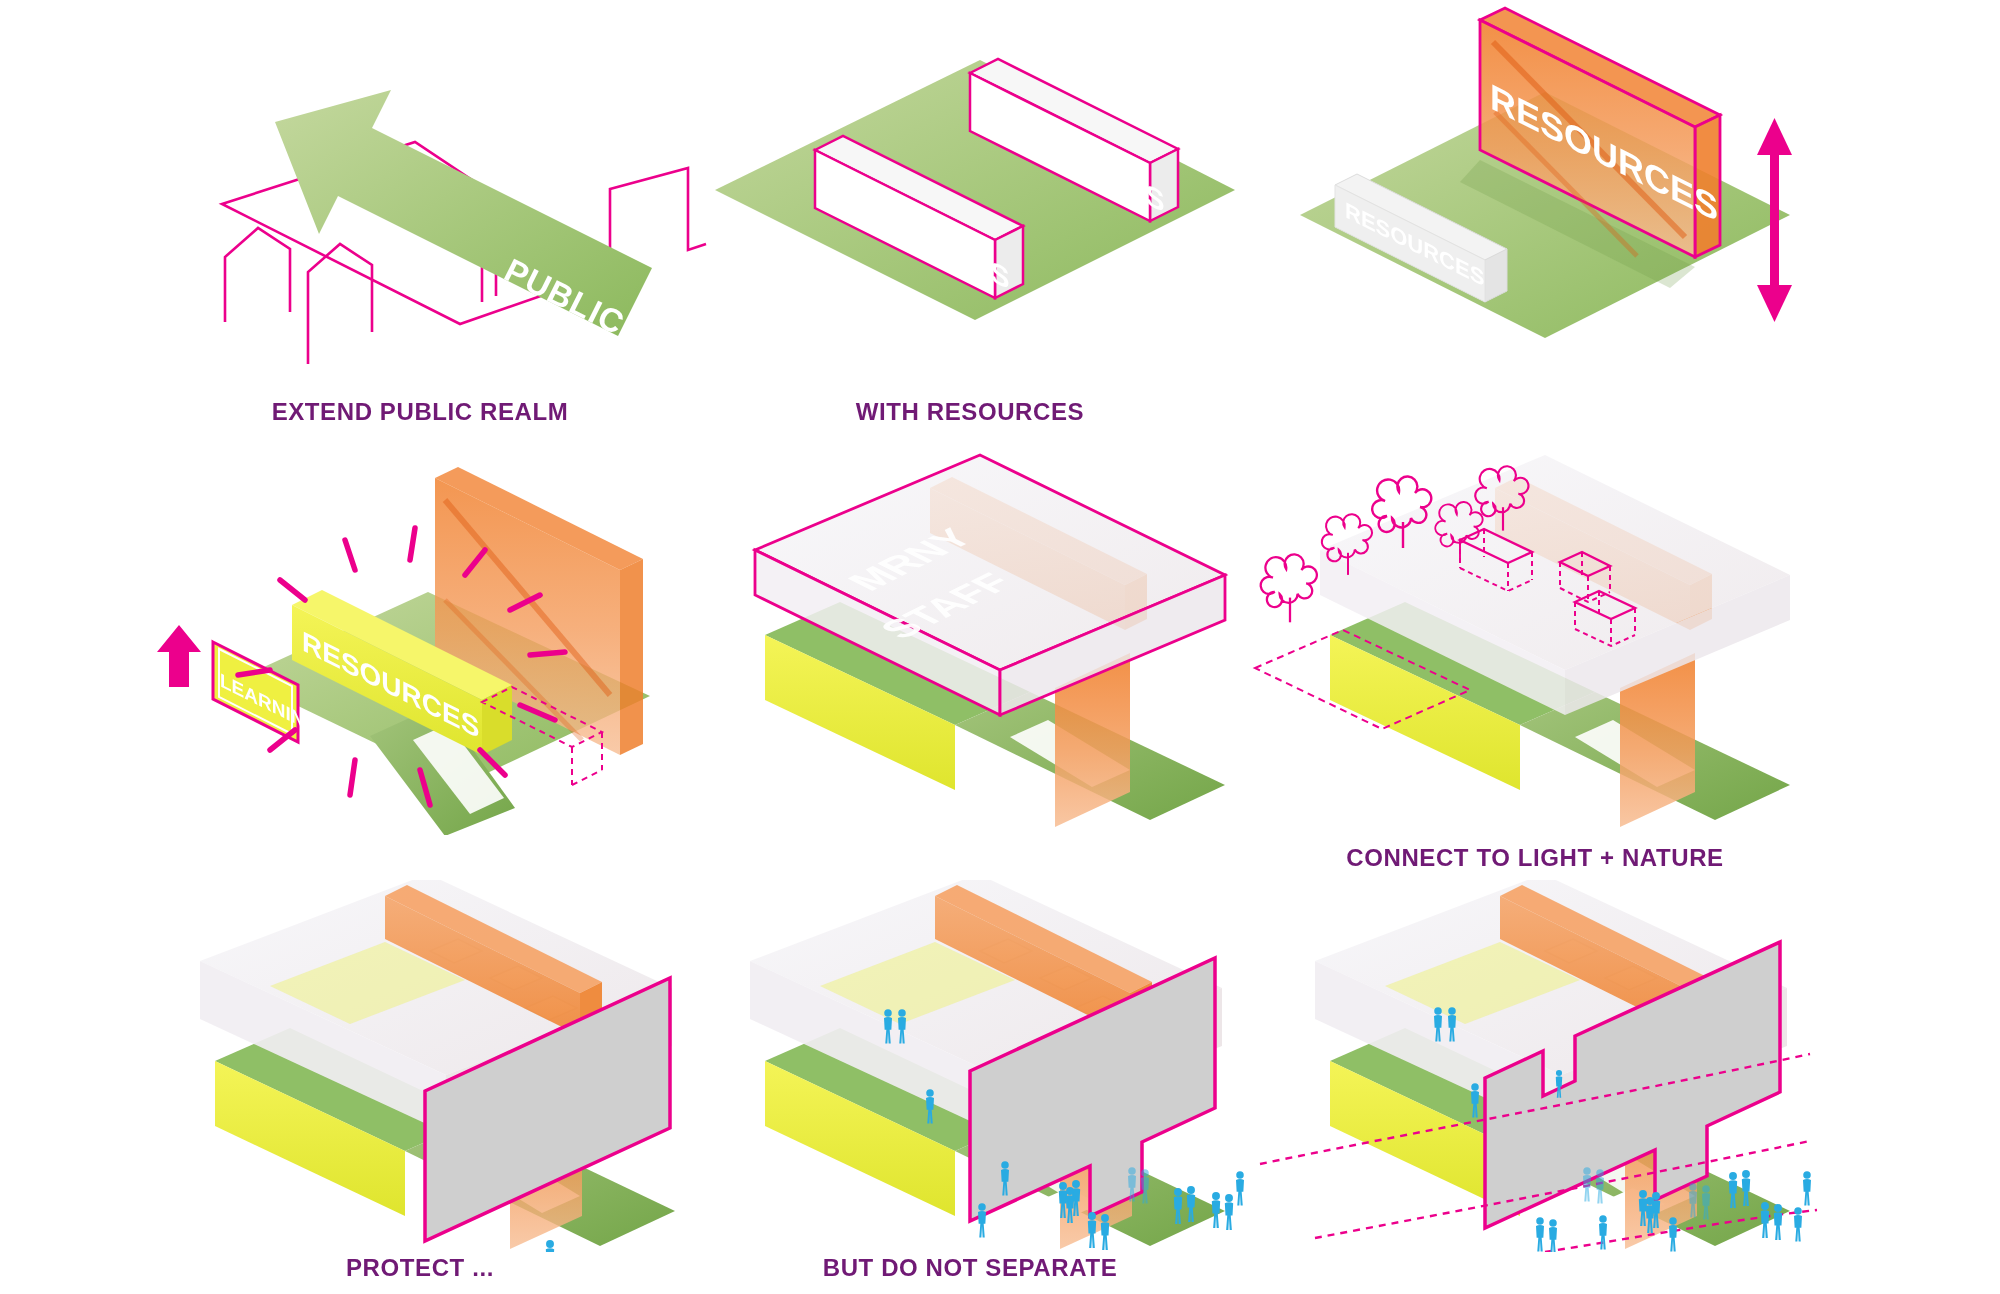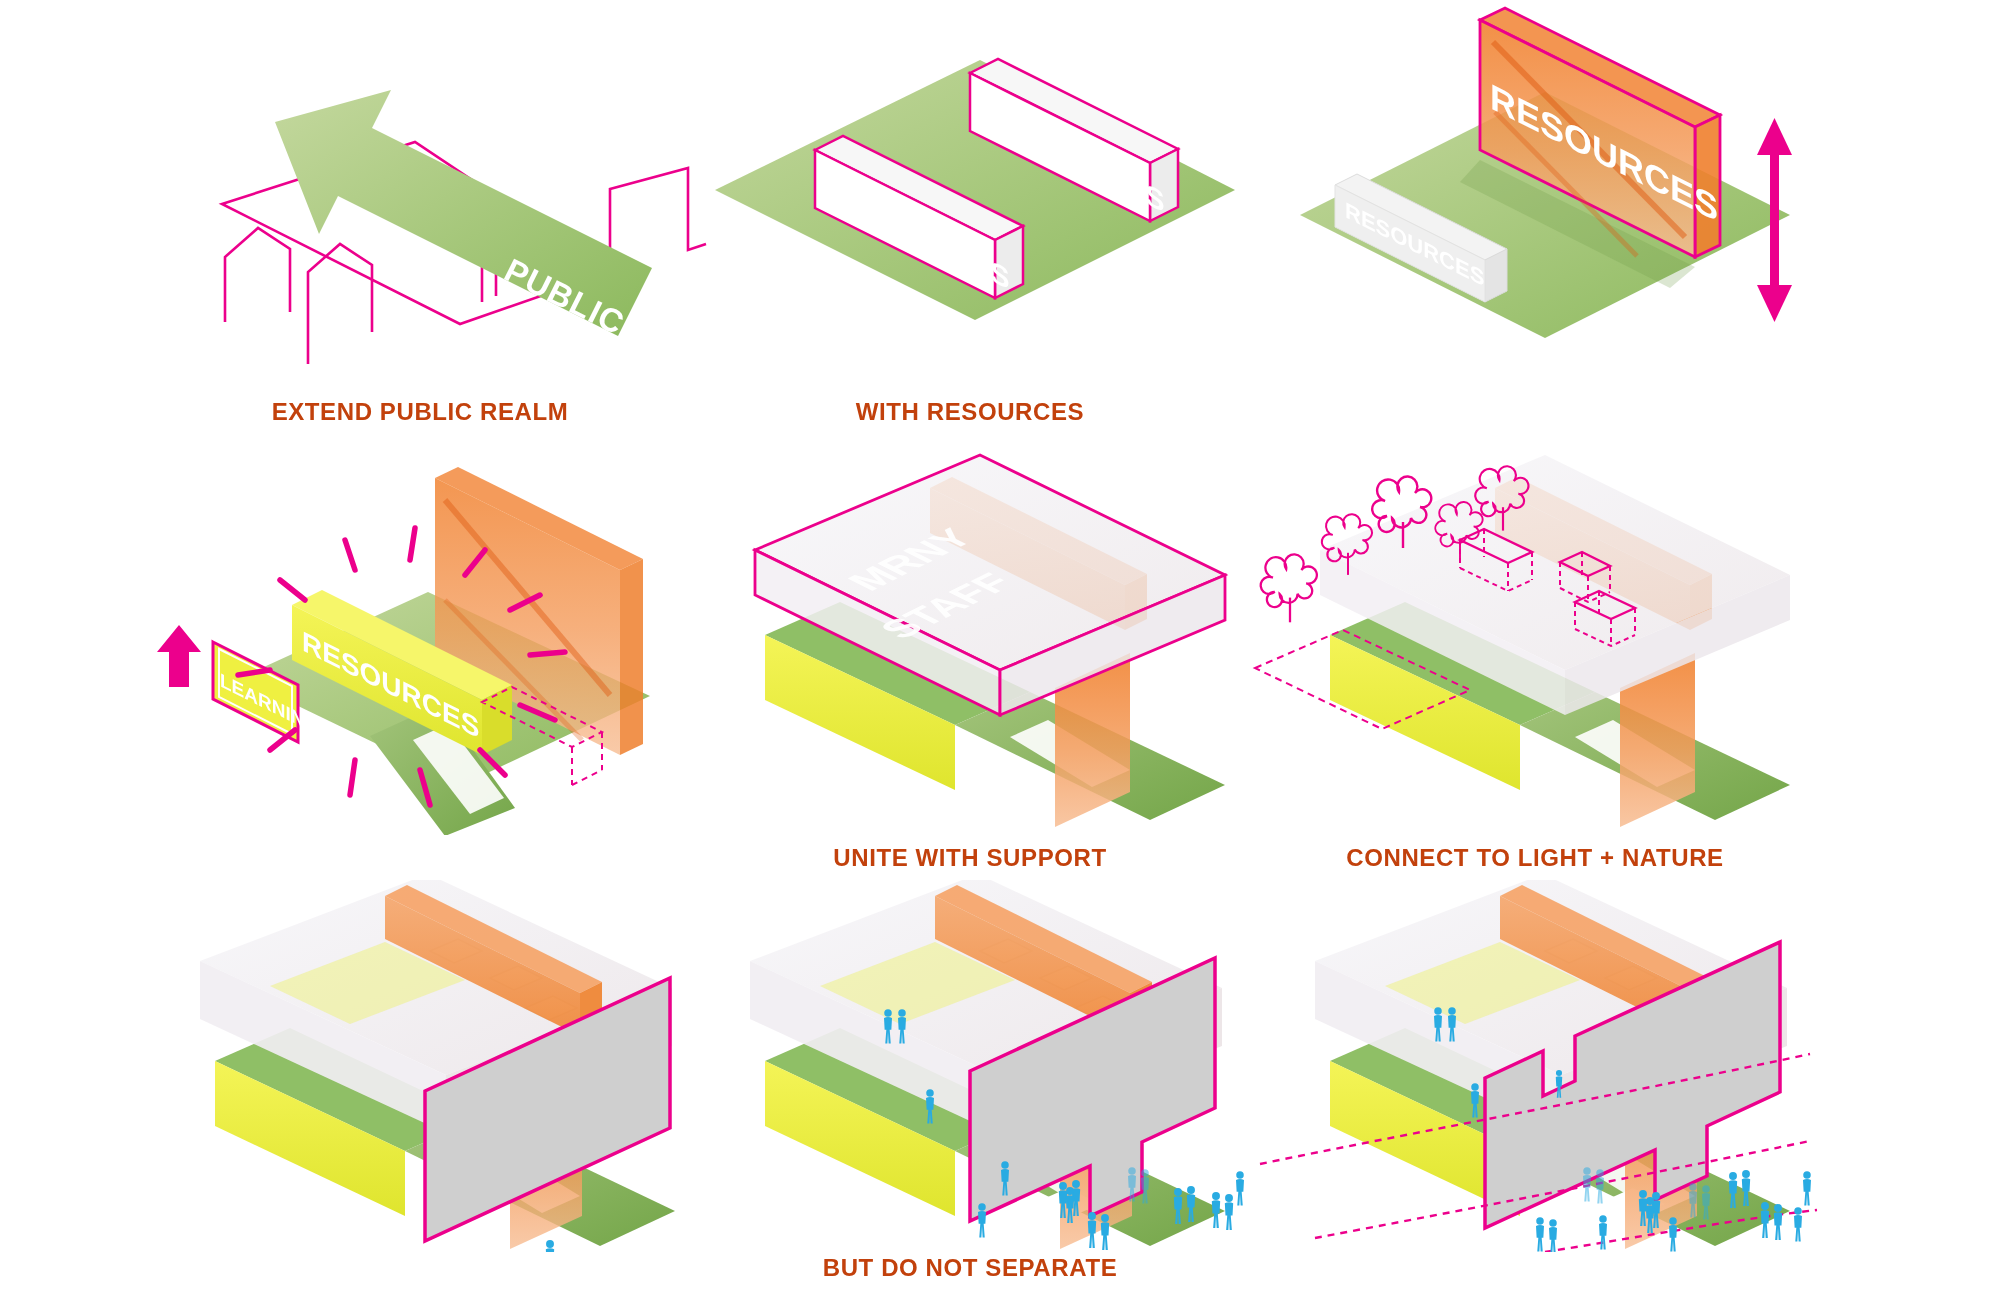--- a/index.html
+++ b/index.html
@@ -1,21 +1,21 @@
 <!DOCTYPE html>
 <html><head>
 <meta charset="utf-8">
 <style>
   html,body{margin:0;padding:0;background:#fff;}
   .page{position:relative;width:2000px;height:1294px;background:#ffffff;overflow:hidden;
         font-family:"Liberation Sans",sans-serif;}
   .cell{position:absolute;width:580px;}
   .cell svg{display:block;}
   .caption{position:absolute;left:0;right:0;text-align:center;
-           font-weight:700;font-size:24px;letter-spacing:.6px;color:#c2410c;white-space:nowrap;}
+           font-weight:700;font-size:24px;letter-spacing:.6px;color:#701a75;white-space:nowrap;}
   .r1{top:0;height:440px;}  .r2{top:440px;height:440px;}  .r3{top:880px;height:414px;}
   .c1{left:130px;} .c2{left:680px;} .c3{left:1245px;}
   .r1 .caption{top:398px;} .r2 .caption{top:404px;} .r3 .caption{top:374px;}
   svg text{font-family:"Liberation Sans",sans-serif;font-weight:700;}
 </style>
 </head>
 <body>
 
 <div class="page">
 
@@ -181,21 +181,20 @@
       <polygon points="250,48 445,145 445,190 250,93" fill="url(#gOrB)" fill-opacity=".88"></polygon>
     </g>
     <g stroke="#EC008C" stroke-width="2.8">
       <polygon points="75,110 300,15 545,135 320,230" fill="url(#gSlab)" fill-opacity=".82"></polygon>
       <polygon points="75,110 320,230 320,275 75,155" fill="#f2eff3" fill-opacity=".85"></polygon>
       <polygon points="320,230 545,135 545,180 320,275" fill="#ece7ec" fill-opacity=".85"></polygon>
     </g>
     <text transform="translate(190,152) matrix(0.894,-0.447,0.894,0.447,0,0)" font-size="40" fill="#ffffff" opacity=".95">MRNY</text>
     <text transform="translate(222,200) matrix(0.894,-0.447,0.894,0.447,0,0)" font-size="40" fill="#ffffff" opacity=".95">STAFF</text>
   </svg>
-  <div class="caption">UNITE WITH SUPPORT</div>
 </div>
 
 <div class="cell r2 c3">
   <svg width="580" height="395" viewBox="0 0 580 395">
     <g>
       <polygon points="85,195 160,162 350,252 275,285" fill="#8fbf66"></polygon>
       <polygon points="85,195 275,285 275,350 85,260" fill="url(#gYel)"></polygon>
       <polygon points="275,285 350,252 545,345 470,380" fill="url(#gGreenD)"></polygon>
       <polygon points="330,297 368,280 450,330 412,347" fill="#ffffff" opacity=".9"></polygon>
     </g>
@@ -259,20 +258,21 @@
         <polygon points="255,30 277,19 472,116 450,127" fill="#f5a468" fill-opacity=".92"></polygon>
         <polygon points="450,127 472,116 472,159 450,170" fill="#ef8330" fill-opacity=".92"></polygon>
         <polygon points="255,30 450,127 450,170 255,73" fill="url(#gOrB)" fill-opacity=".88"></polygon>
       </g>
       <polygon points="295,225 540,112 540,262 295,375" fill="#cfcfcf" stroke="#EC008C" stroke-width="3.5"></polygon>
       <g fill="#29ABE2">
         <use href="#person" transform="translate(420,400) scale(1.1)"></use>
       </g>
     </g>
   </svg>
+  <div class="caption">PROTECT ...</div>
 </div>
 
 <div class="cell r3 c2">
   <svg width="580" height="372" viewBox="0 0 580 372">
     <g transform="translate(0,-14)">
       <g>
         <polygon points="85,195 160,162 350,252 275,285" fill="#8fbf66"></polygon>
         <polygon points="85,195 275,285 275,350 85,260" fill="url(#gYel)"></polygon>
         <polygon points="275,285 350,252 545,345 470,380" fill="url(#gGreenD)"></polygon>
         <polygon points="330,297 368,280 450,330 412,347" fill="#ffffff" opacity=".9"></polygon>

